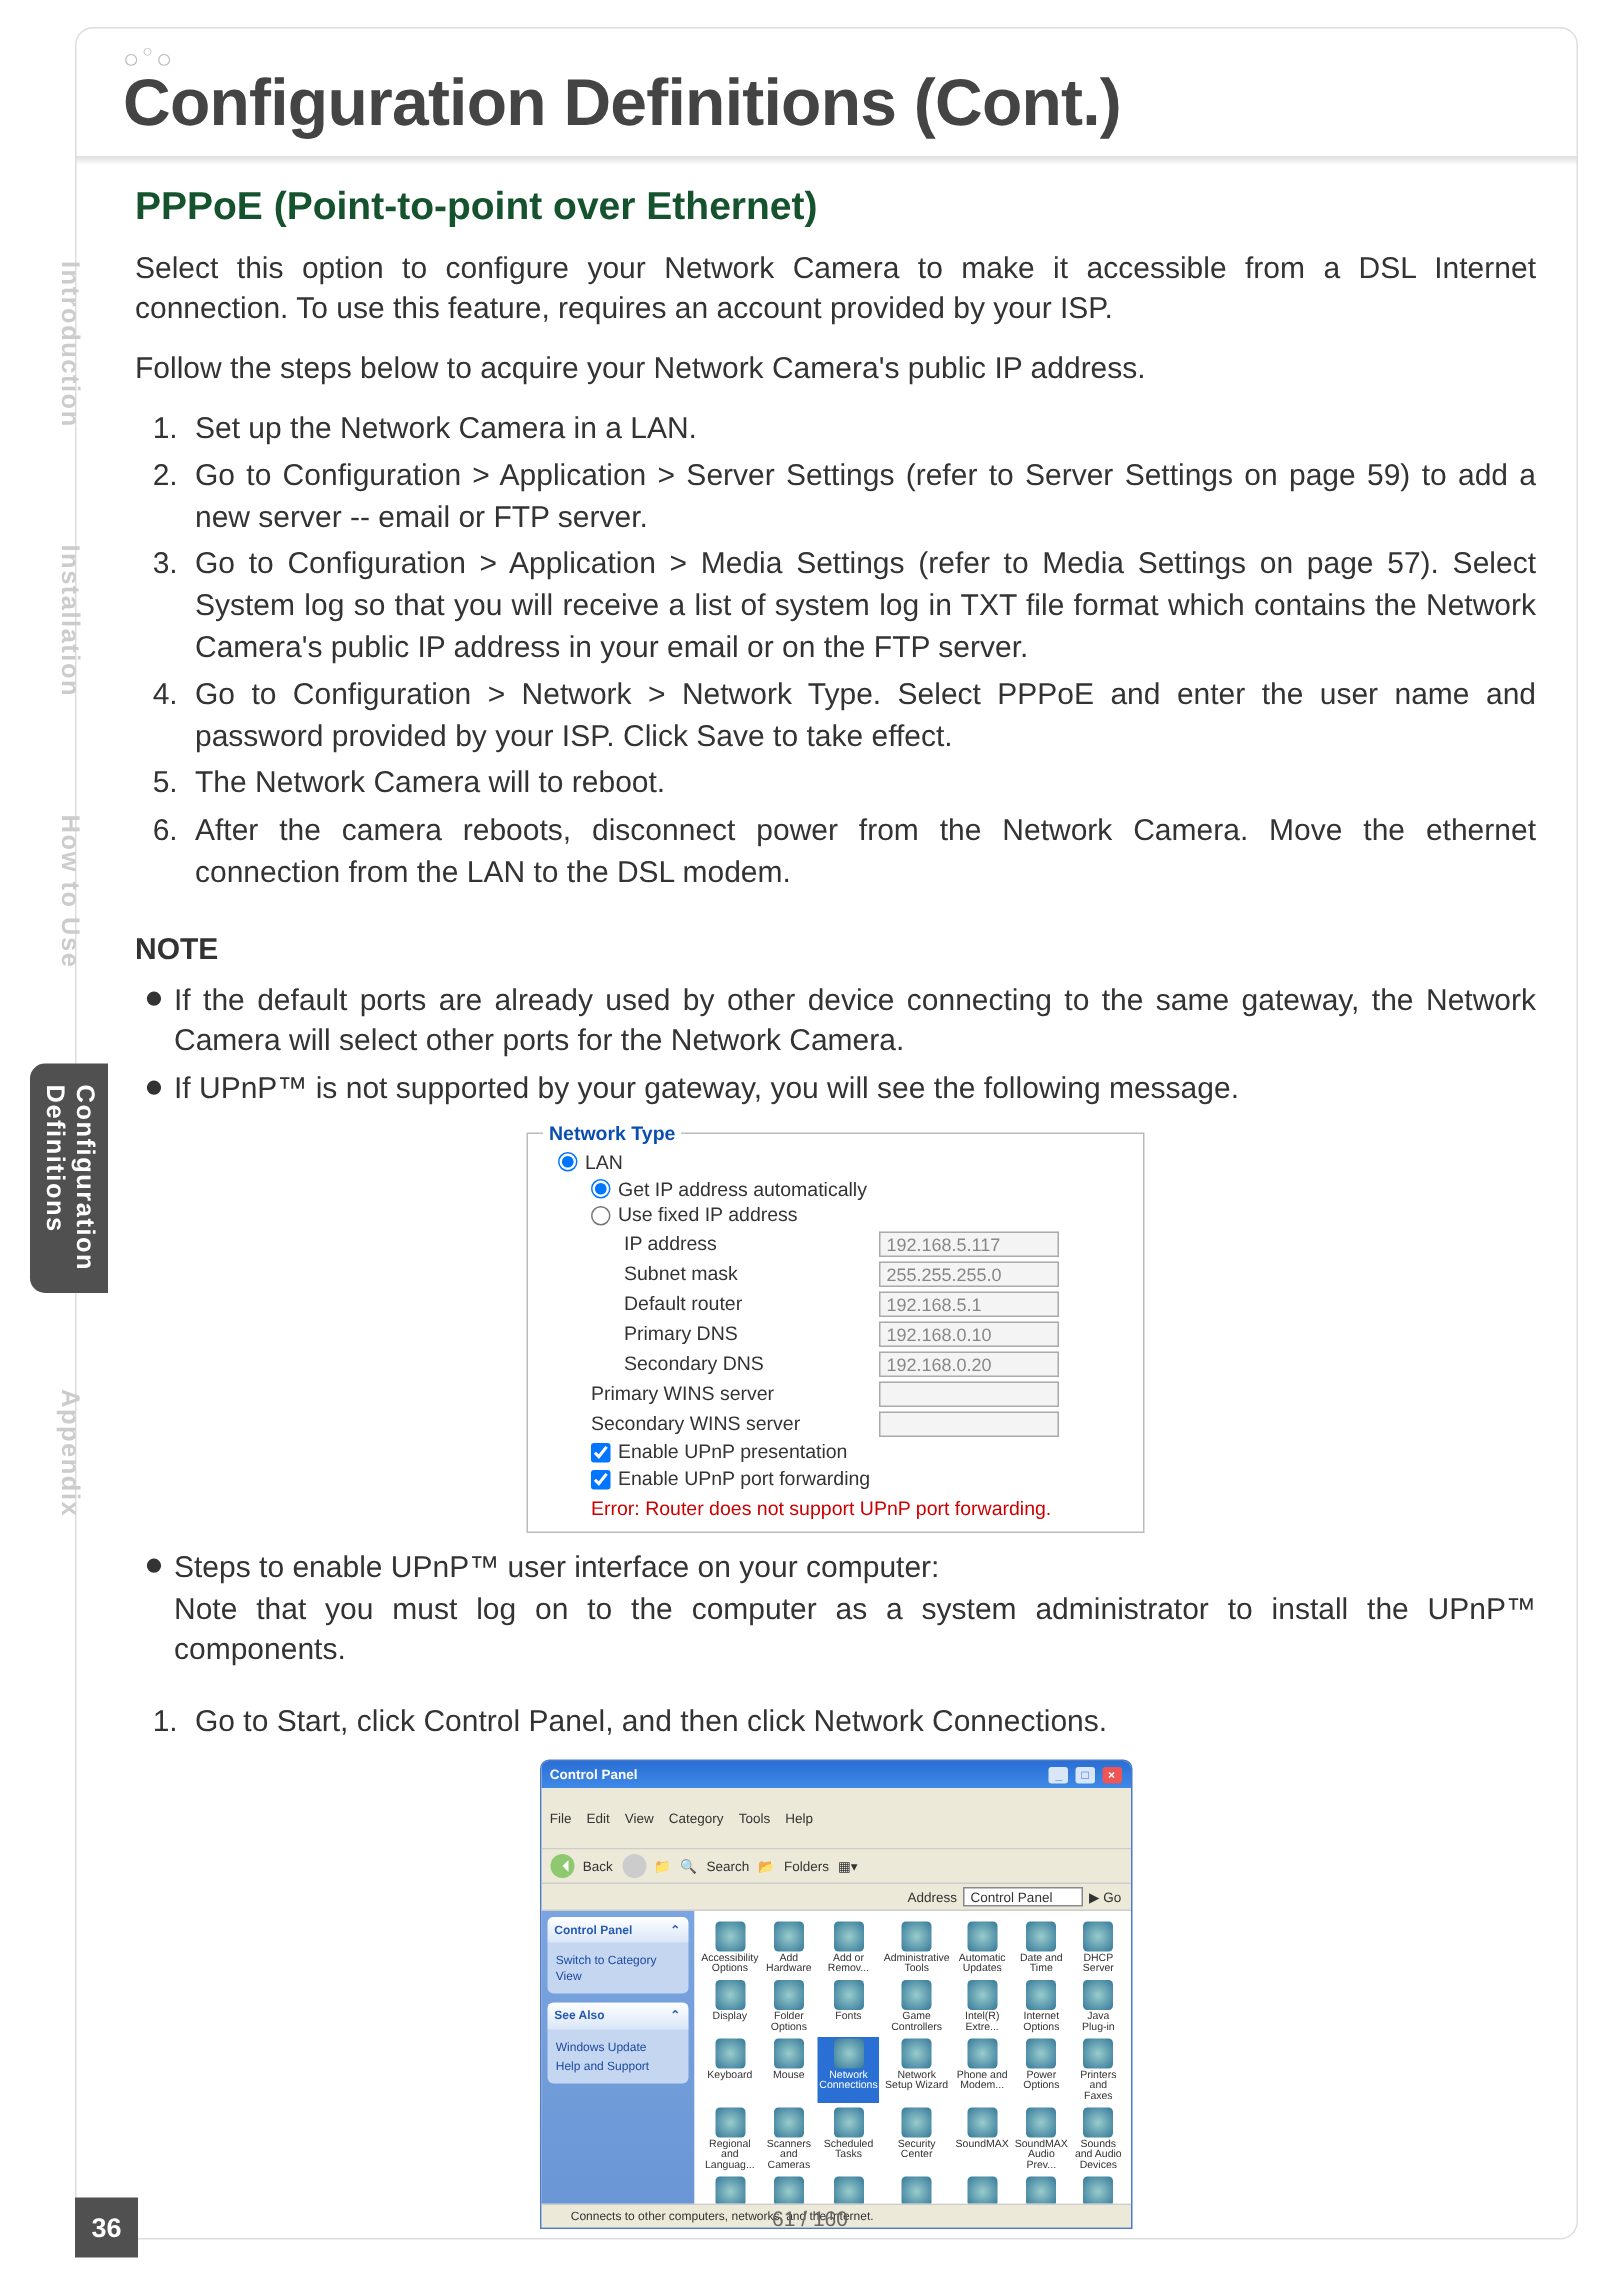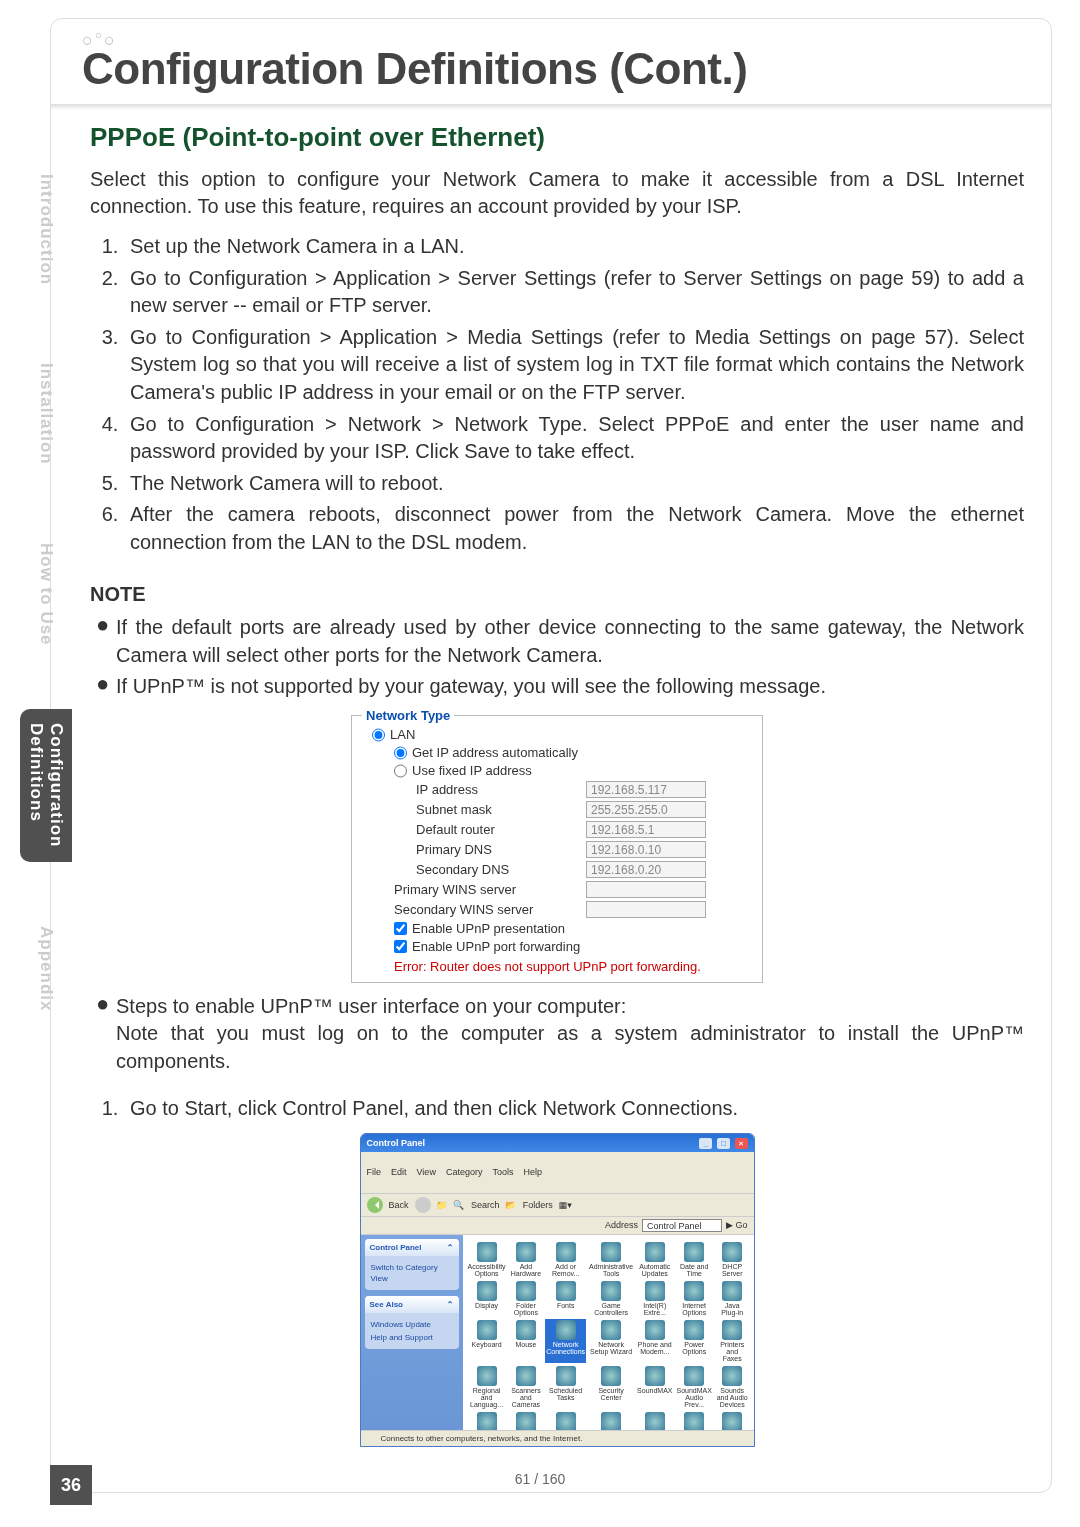--- a/index.html
+++ b/index.html
@@ -119,21 +119,21 @@
   .net-legend {
     position: absolute;
     top: -9px;
     left: 10px;
     background: #fff;
     padding: 0 4px;
     color: #0a4fb0;
     font-weight: bold;
     font-size: 13px;
   }
-  .radio { display: flex; gap: 5px; margin-left: 6px; }
+  .radio { display: flex; align-items: center; gap: 5px; margin-left: 6px; }
   .radio input { margin: 0; }
   .sub-radio { margin-left: 28px; }
   .fieldrow {
     display: flex;
     margin-left: 50px;
     align-items: center;
     height: 20px;
   }
   .fieldrow-w { margin-left: 28px; }
   .fieldlabel { width: 170px; }
@@ -322,20 +322,21 @@
 Definitions</div>
   <div class="side-tab">Appendix</div>
 </div>
 
 <div class="decor-dots">○<sup>○</sup>○</div>
 <div class="title">Configuration Definitions (Cont.)</div>
 
 <div class="content">
   <div class="h2">PPPoE (Point-to-point over Ethernet)</div>
   <div class="para">Select this option to configure your Network Camera to make it accessible from a DSL Internet connection. To use this feature, requires an account provided by your ISP.</div>
+  <div class="para">Follow the steps below to acquire your Network Camera's public IP address.</div>
   <ol class="steps">
     <li>Set up the Network Camera in a LAN.</li>
     <li>Go to Configuration &gt; Application &gt; Server Settings (refer to Server Settings on page 59) to add a new server -- email or FTP server.</li>
     <li>Go to Configuration &gt; Application &gt; Media Settings (refer to Media Settings on page 57). Select System log so that you will receive a list of system log in TXT file format which contains the Network Camera's public IP address in your email or on the FTP server.</li>
     <li>Go to Configuration &gt; Network &gt; Network Type. Select PPPoE and enter the user name and password provided by your ISP. Click Save to take effect.</li>
     <li>The Network Camera will to reboot.</li>
     <li>After the camera reboots, disconnect power from the Network Camera. Move the ethernet connection from the LAN to the DSL modem.</li>
   </ol>
 
   <div class="note-head">NOTE</div>

